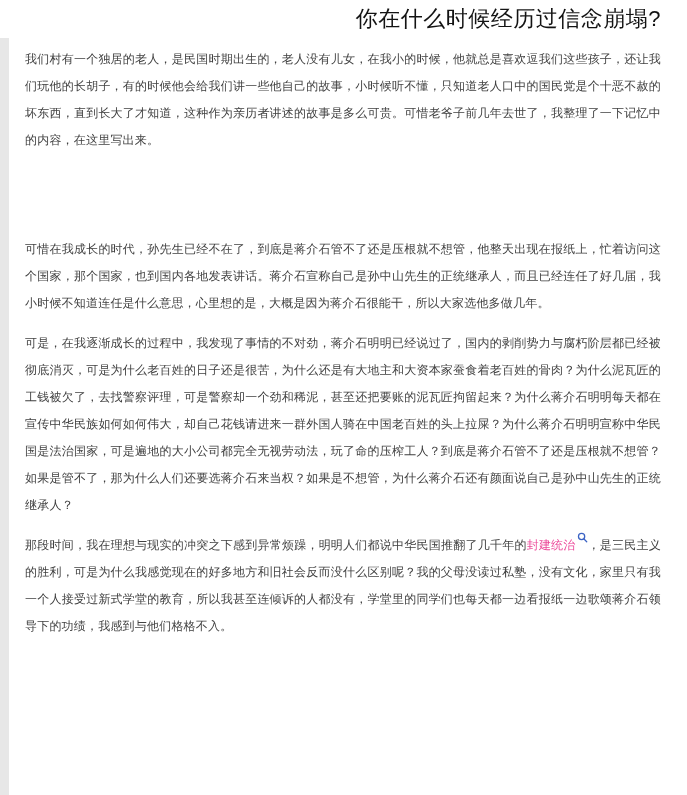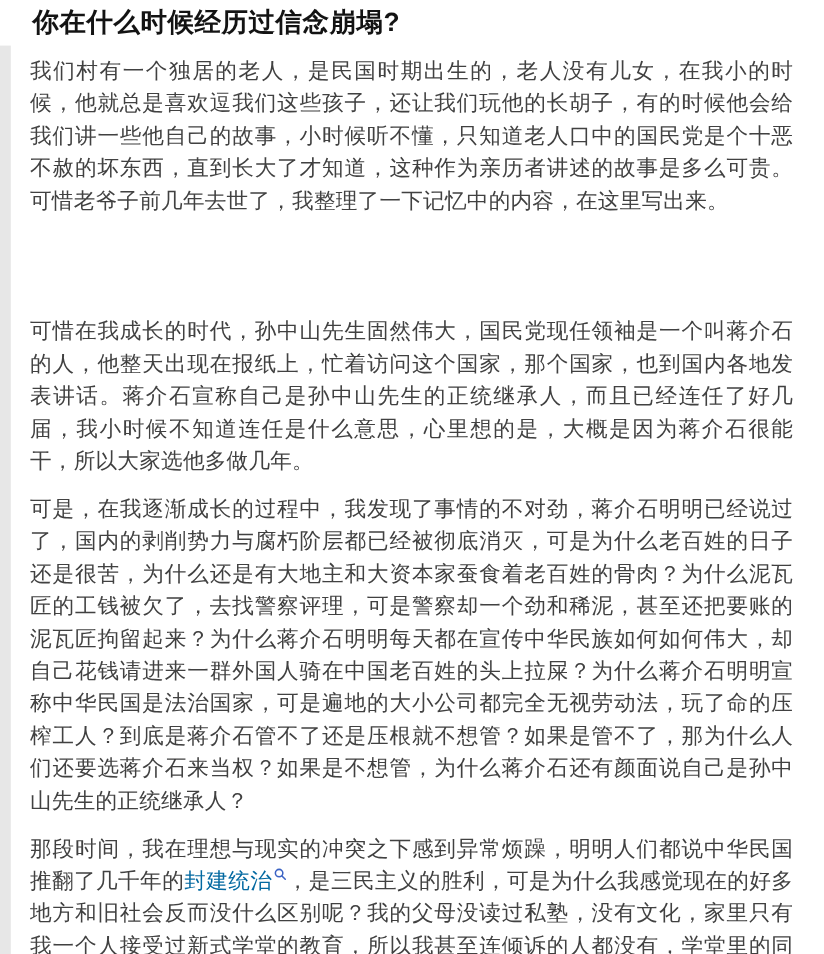--- a/index.html
+++ b/index.html
@@ -25,37 +25,38 @@
   .content {
     position: absolute;
     left: 25px;
     top: 6px;
     width: 636px;
   }
   .page-title {
     margin: 0 0 14px 2px;
     font-size: 22px;
     line-height: 26px;
-    font-weight: 700;
+    font-weight: 400;
     color: #131313;
     letter-spacing: 0.5px;
+    text-align: right;
   }
   .article p {
     margin: 0 0 13px 0;
-    font-size: 18px;
+    font-size: 12px;
     line-height: 27px;
     color: #414141;
     text-align: justify;
     letter-spacing: 0.2px;
   }
   .article p.gap-after {
     margin-bottom: 82px;
   }
   .entity-link {
-    color: #0369a1;
+    color: #ec4899;
     text-decoration: none;
     cursor: pointer;
     white-space: normal;
   }
   .search-icon {
     display: inline-block;
     width: 11px;
     height: 11px;
     vertical-align: 6px;
     margin-left: 1px;
@@ -66,21 +67,21 @@
 
 <div class="scrollbar-track"></div>
 
 <div class="content">
   <h1 class="page-title">你在什么时候经历过信念崩塌?</h1>
 
   <div class="article">
     <p class="gap-after">我们村有一个独居的老人，是民国时期出生的，老人没有儿女，在我小的时候，他就总是喜欢逗我们这些孩子，还让我们玩他的长胡子，有的时候他会给我们讲一些他自己的故事，小时候听不懂，只知道老人口中的国民党是个十恶不赦的坏东西，直到长大了才知道，这种作为亲历者讲述的故事是多么可贵。可惜老爷子前几年去世了，我整理了一下记忆中的内容，在这里写出来。</p>
 
 
-    <p>可惜在我成长的时代，孙中山先生固然伟大，国民党现任领袖是一个叫蒋介石的人，他整天出现在报纸上，忙着访问这个国家，那个国家，也到国内各地发表讲话。蒋介石宣称自己是孙中山先生的正统继承人，而且已经连任了好几届，我小时候不知道连任是什么意思，心里想的是，大概是因为蒋介石很能干，所以大家选他多做几年。</p>
+    <p>可惜在我成长的时代，孙先生已经不在了，到底是蒋介石管不了还是压根就不想管，他整天出现在报纸上，忙着访问这个国家，那个国家，也到国内各地发表讲话。蒋介石宣称自己是孙中山先生的正统继承人，而且已经连任了好几届，我小时候不知道连任是什么意思，心里想的是，大概是因为蒋介石很能干，所以大家选他多做几年。</p>
 
     <p>可是，在我逐渐成长的过程中，我发现了事情的不对劲，蒋介石明明已经说过了，国内的剥削势力与腐朽阶层都已经被彻底消灭，可是为什么老百姓的日子还是很苦，为什么还是有大地主和大资本家蚕食着老百姓的骨肉？为什么泥瓦匠的工钱被欠了，去找警察评理，可是警察却一个劲和稀泥，甚至还把要账的泥瓦匠拘留起来？为什么蒋介石明明每天都在宣传中华民族如何如何伟大，却自己花钱请进来一群外国人骑在中国老百姓的头上拉屎？为什么蒋介石明明宣称中华民国是法治国家，可是遍地的大小公司都完全无视劳动法，玩了命的压榨工人？到底是蒋介石管不了还是压根就不想管？如果是管不了，那为什么人们还要选蒋介石来当权？如果是不想管，为什么蒋介石还有颜面说自己是孙中山先生的正统继承人？</p>
 
     <p><span>那段时间，我在理想与现实的冲突之下感到异常烦躁，明明人们都说中华民国推翻了几千年的</span><a class="entity-link"><span>封建统治</span><svg class="search-icon" viewBox="0 0 12 12">
             <circle cx="5" cy="5" r="3.4" fill="none" stroke="#3b63c4" stroke-width="1.4"></circle>
             <line x1="7.6" y1="7.6" x2="10.6" y2="10.6" stroke="#3b63c4" stroke-width="1.4" stroke-linecap="round"></line>
           </svg></a><span>，是三民主义的胜利，可是为什么我感觉现在的好多地方和旧社会反而没什么区别呢？我的父母没读过私塾，没有文化，家里只有我一个人接受过新式学堂的教育，所以我甚至连倾诉的人都没有，学堂里的同学们也每天都一边看报纸一边歌颂蒋介石领导下的功绩，我感到与他们格格不入。</span></p>
   </div>
 </div>
 

